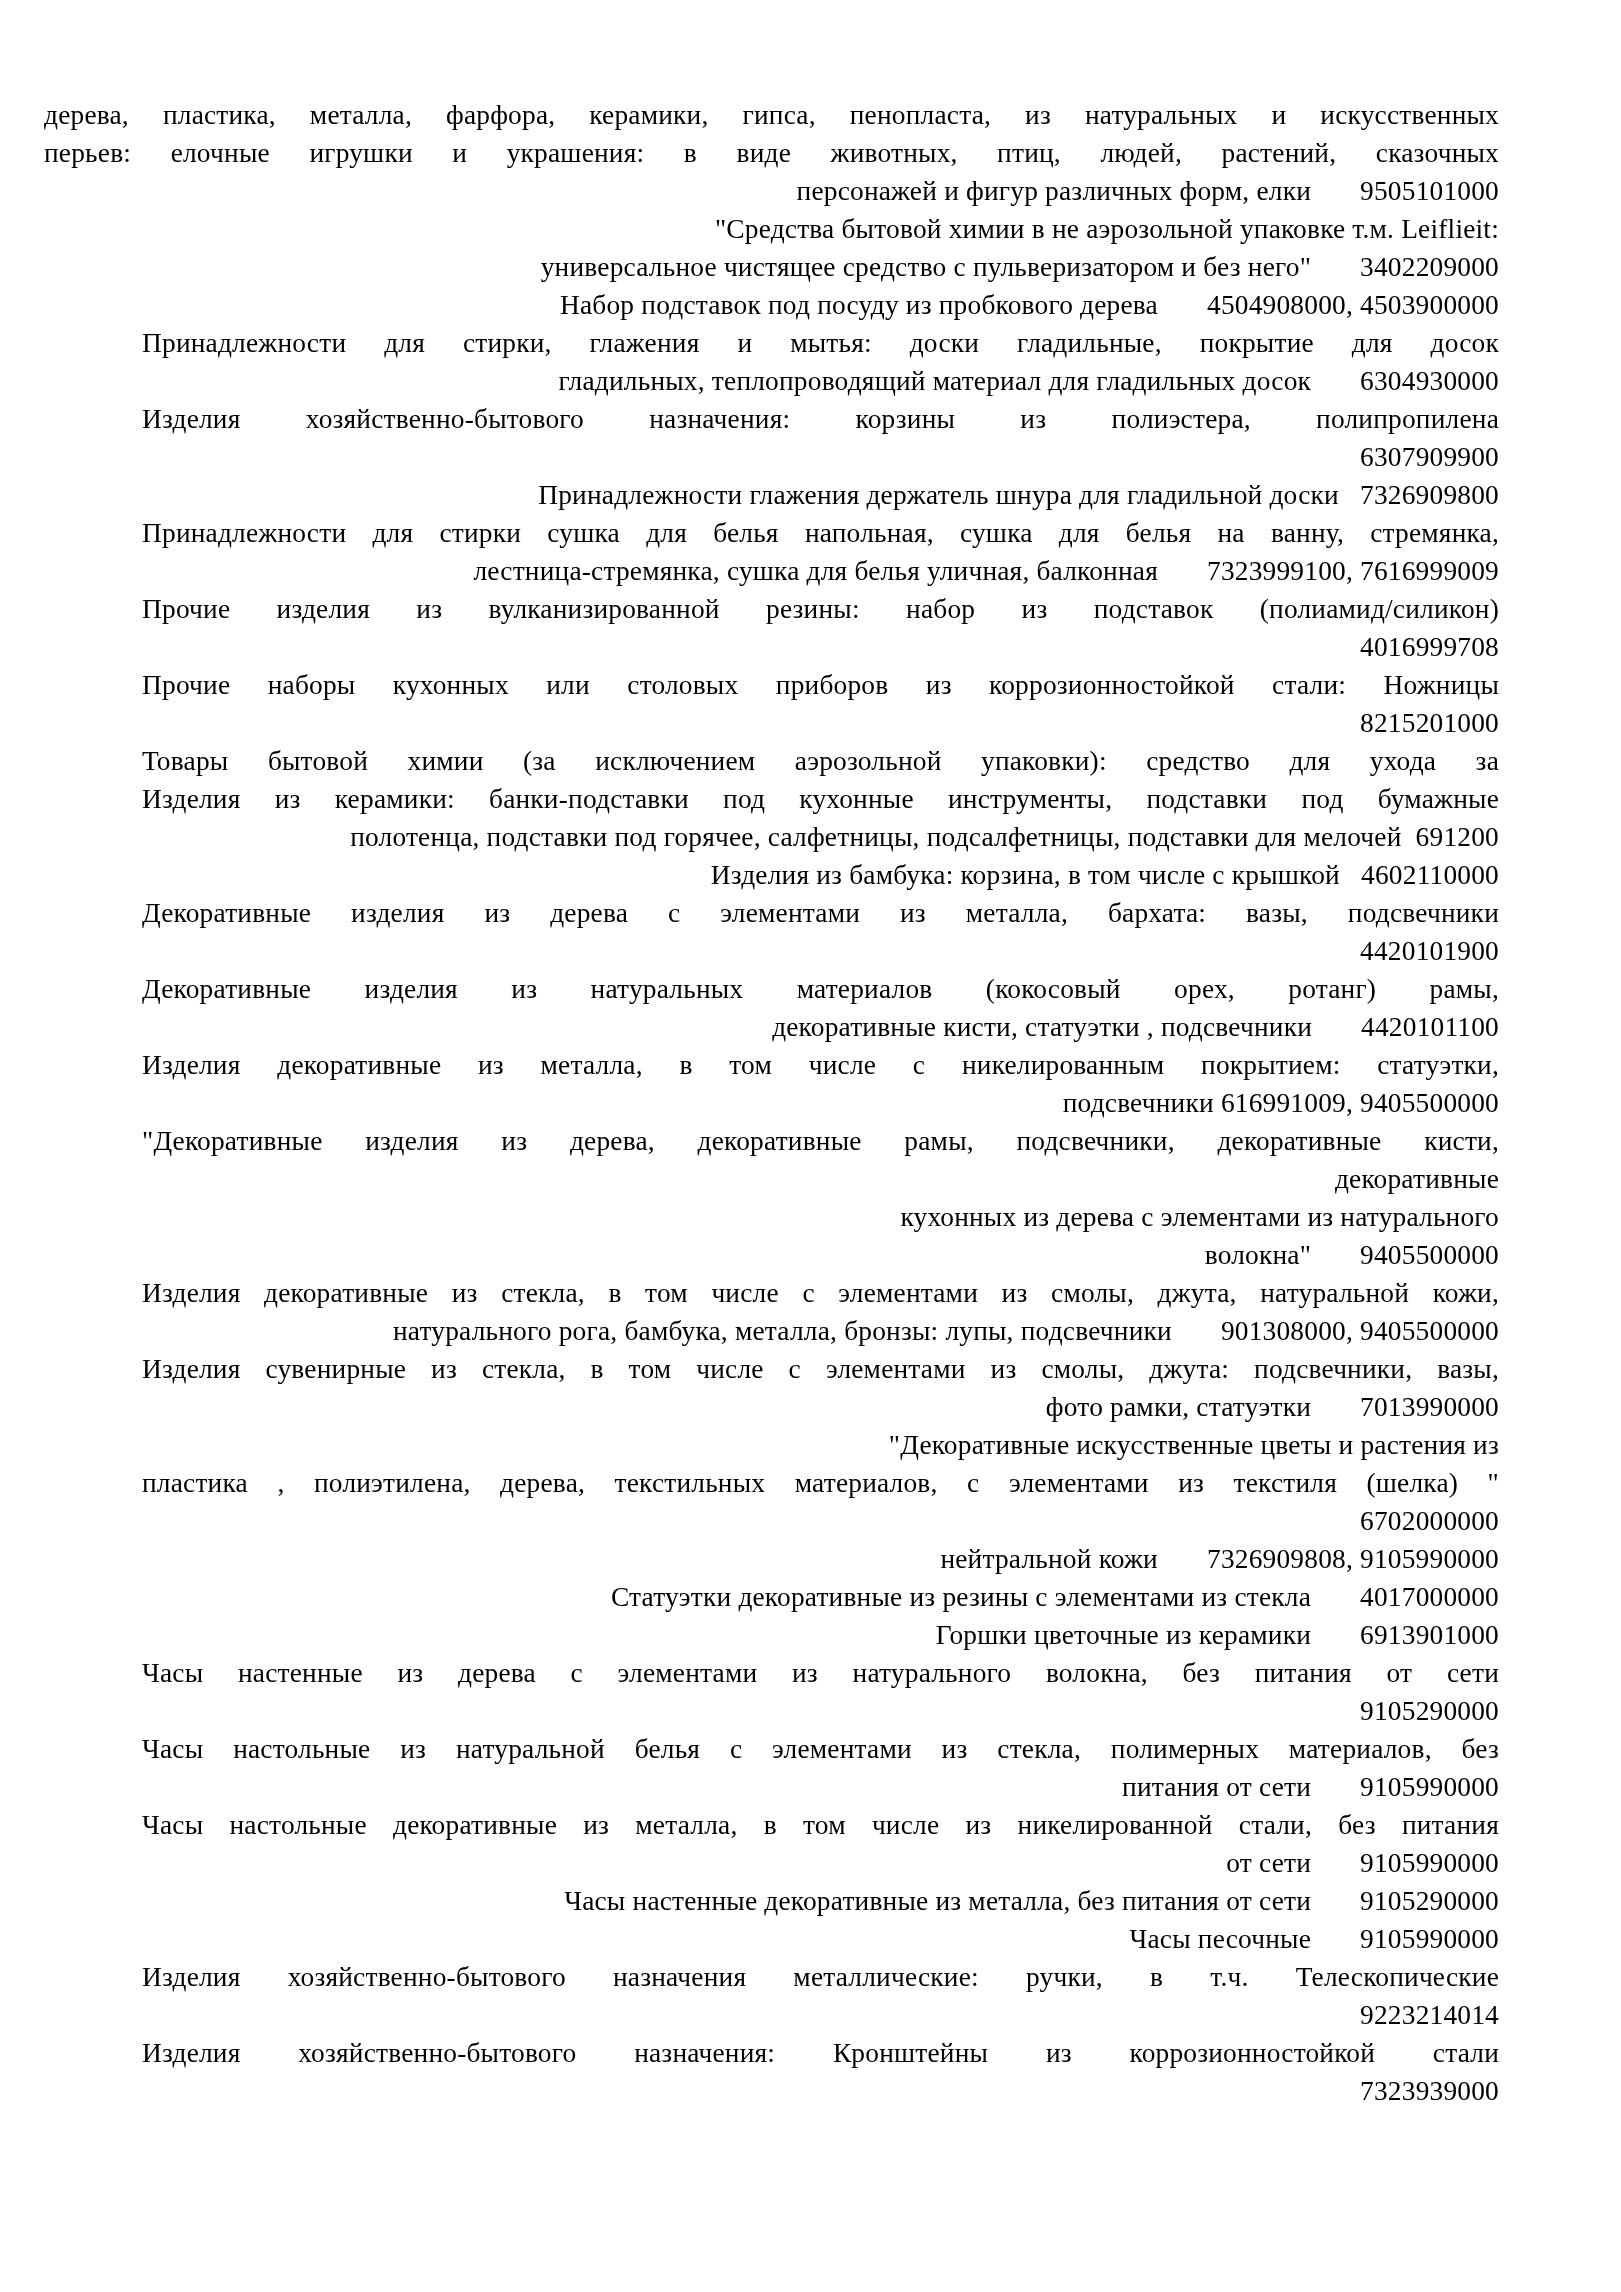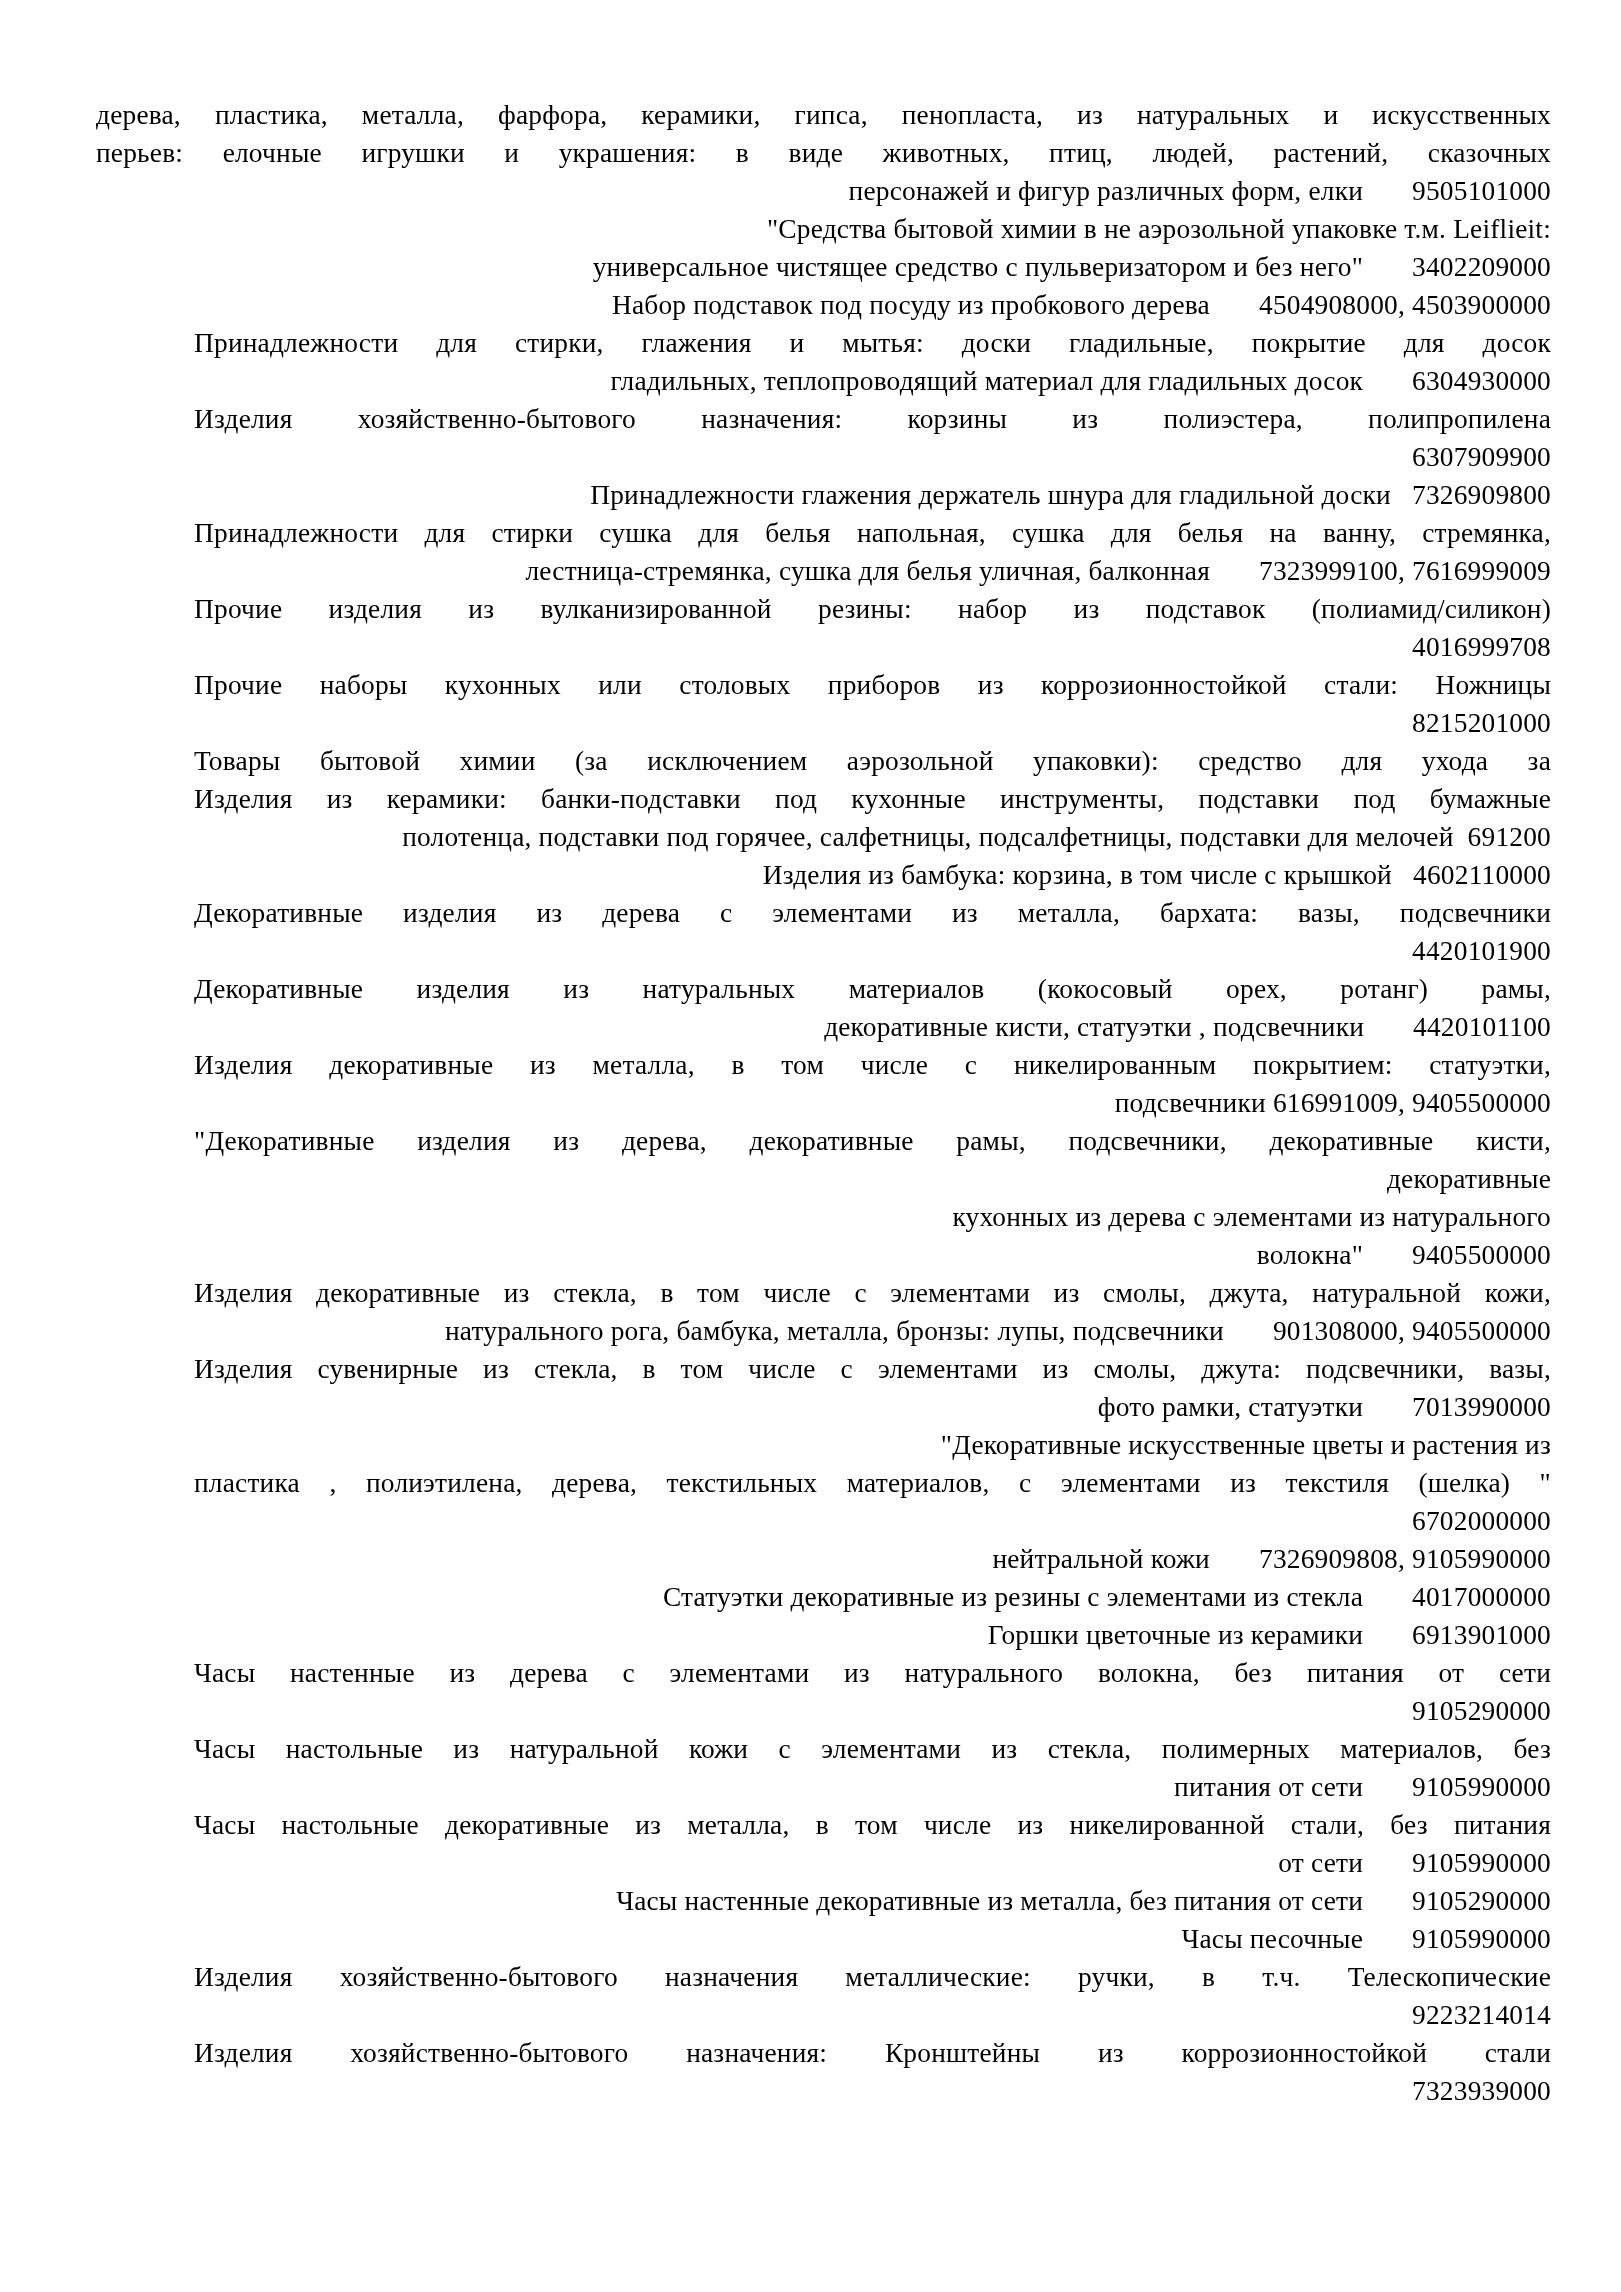--- a/index.html
+++ b/index.html
@@ -15,21 +15,21 @@
     font-family: "Liberation Serif", "DejaVu Serif", serif;
     color: #000000;
   }
   .page {
     position: absolute;
     top: 0; left: 0;
     width: 1534px;
     height: 2293px;
     background: #ffffff;
     box-sizing: border-box;
-    padding: 96px 71px 0 96px;
+    padding: 96px 71px 0 44px;
   }
   .doc {
     width: 1455px;
     font-size: 27.4px;
     line-height: 38px;
     letter-spacing: 0.2px;
   }
   .line {
     white-space: nowrap;
     text-align: right;
@@ -89,21 +89,21 @@
       <div class="line indent justify">Изделия сувенирные из стекла, в том числе с элементами из смолы, джута: подсвечники, вазы,</div>
       <div class="line">фото рамки, статуэтки<span class="tab-gap"></span>7013990000</div>
       <div class="line indent">"Декоративные искусственные цветы и растения из</div>
       <div class="line indent justify">пластика , полиэтилена, дерева, текстильных материалов, с элементами из текстиля (шелка) "</div>
       <div class="line indent">6702000000</div>
       <div class="line">нейтральной кожи<span class="tab-gap"></span>7326909808, 9105990000</div>
       <div class="line indent">Статуэтки декоративные из резины с элементами из стекла<span class="tab-gap"></span>4017000000</div>
       <div class="line indent">Горшки цветочные из керамики<span class="tab-gap"></span>6913901000</div>
       <div class="line indent justify">Часы настенные из дерева с элементами из натурального волокна, без питания от сети</div>
       <div class="line indent">9105290000</div>
-      <div class="line indent justify">Часы настольные из натуральной кожи с элементами из стекла, полимерных материалов, без</div>
+      <div class="line indent justify">Часы настольные из натуральной белья с элементами из стекла, полимерных материалов, без</div>
       <div class="line">питания от сети<span class="tab-gap"></span>9105990000</div>
       <div class="line indent justify">Часы настольные декоративные из металла, в том числе из никелированной стали, без питания</div>
       <div class="line">от сети<span class="tab-gap"></span>9105990000</div>
       <div class="line indent">Часы настенные декоративные из металла, без питания от сети<span class="tab-gap"></span>9105290000</div>
       <div class="line indent">Часы песочные<span class="tab-gap"></span>9105990000</div>
       <div class="line indent justify">Изделия хозяйственно-бытового назначения металлические: ручки, в т.ч. Телескопические</div>
       <div class="line indent">9223214014</div>
       <div class="line indent justify">Изделия хозяйственно-бытового назначения: Кронштейны из коррозионностойкой стали</div>
       <div class="line indent">7323939000</div>
     </div>

